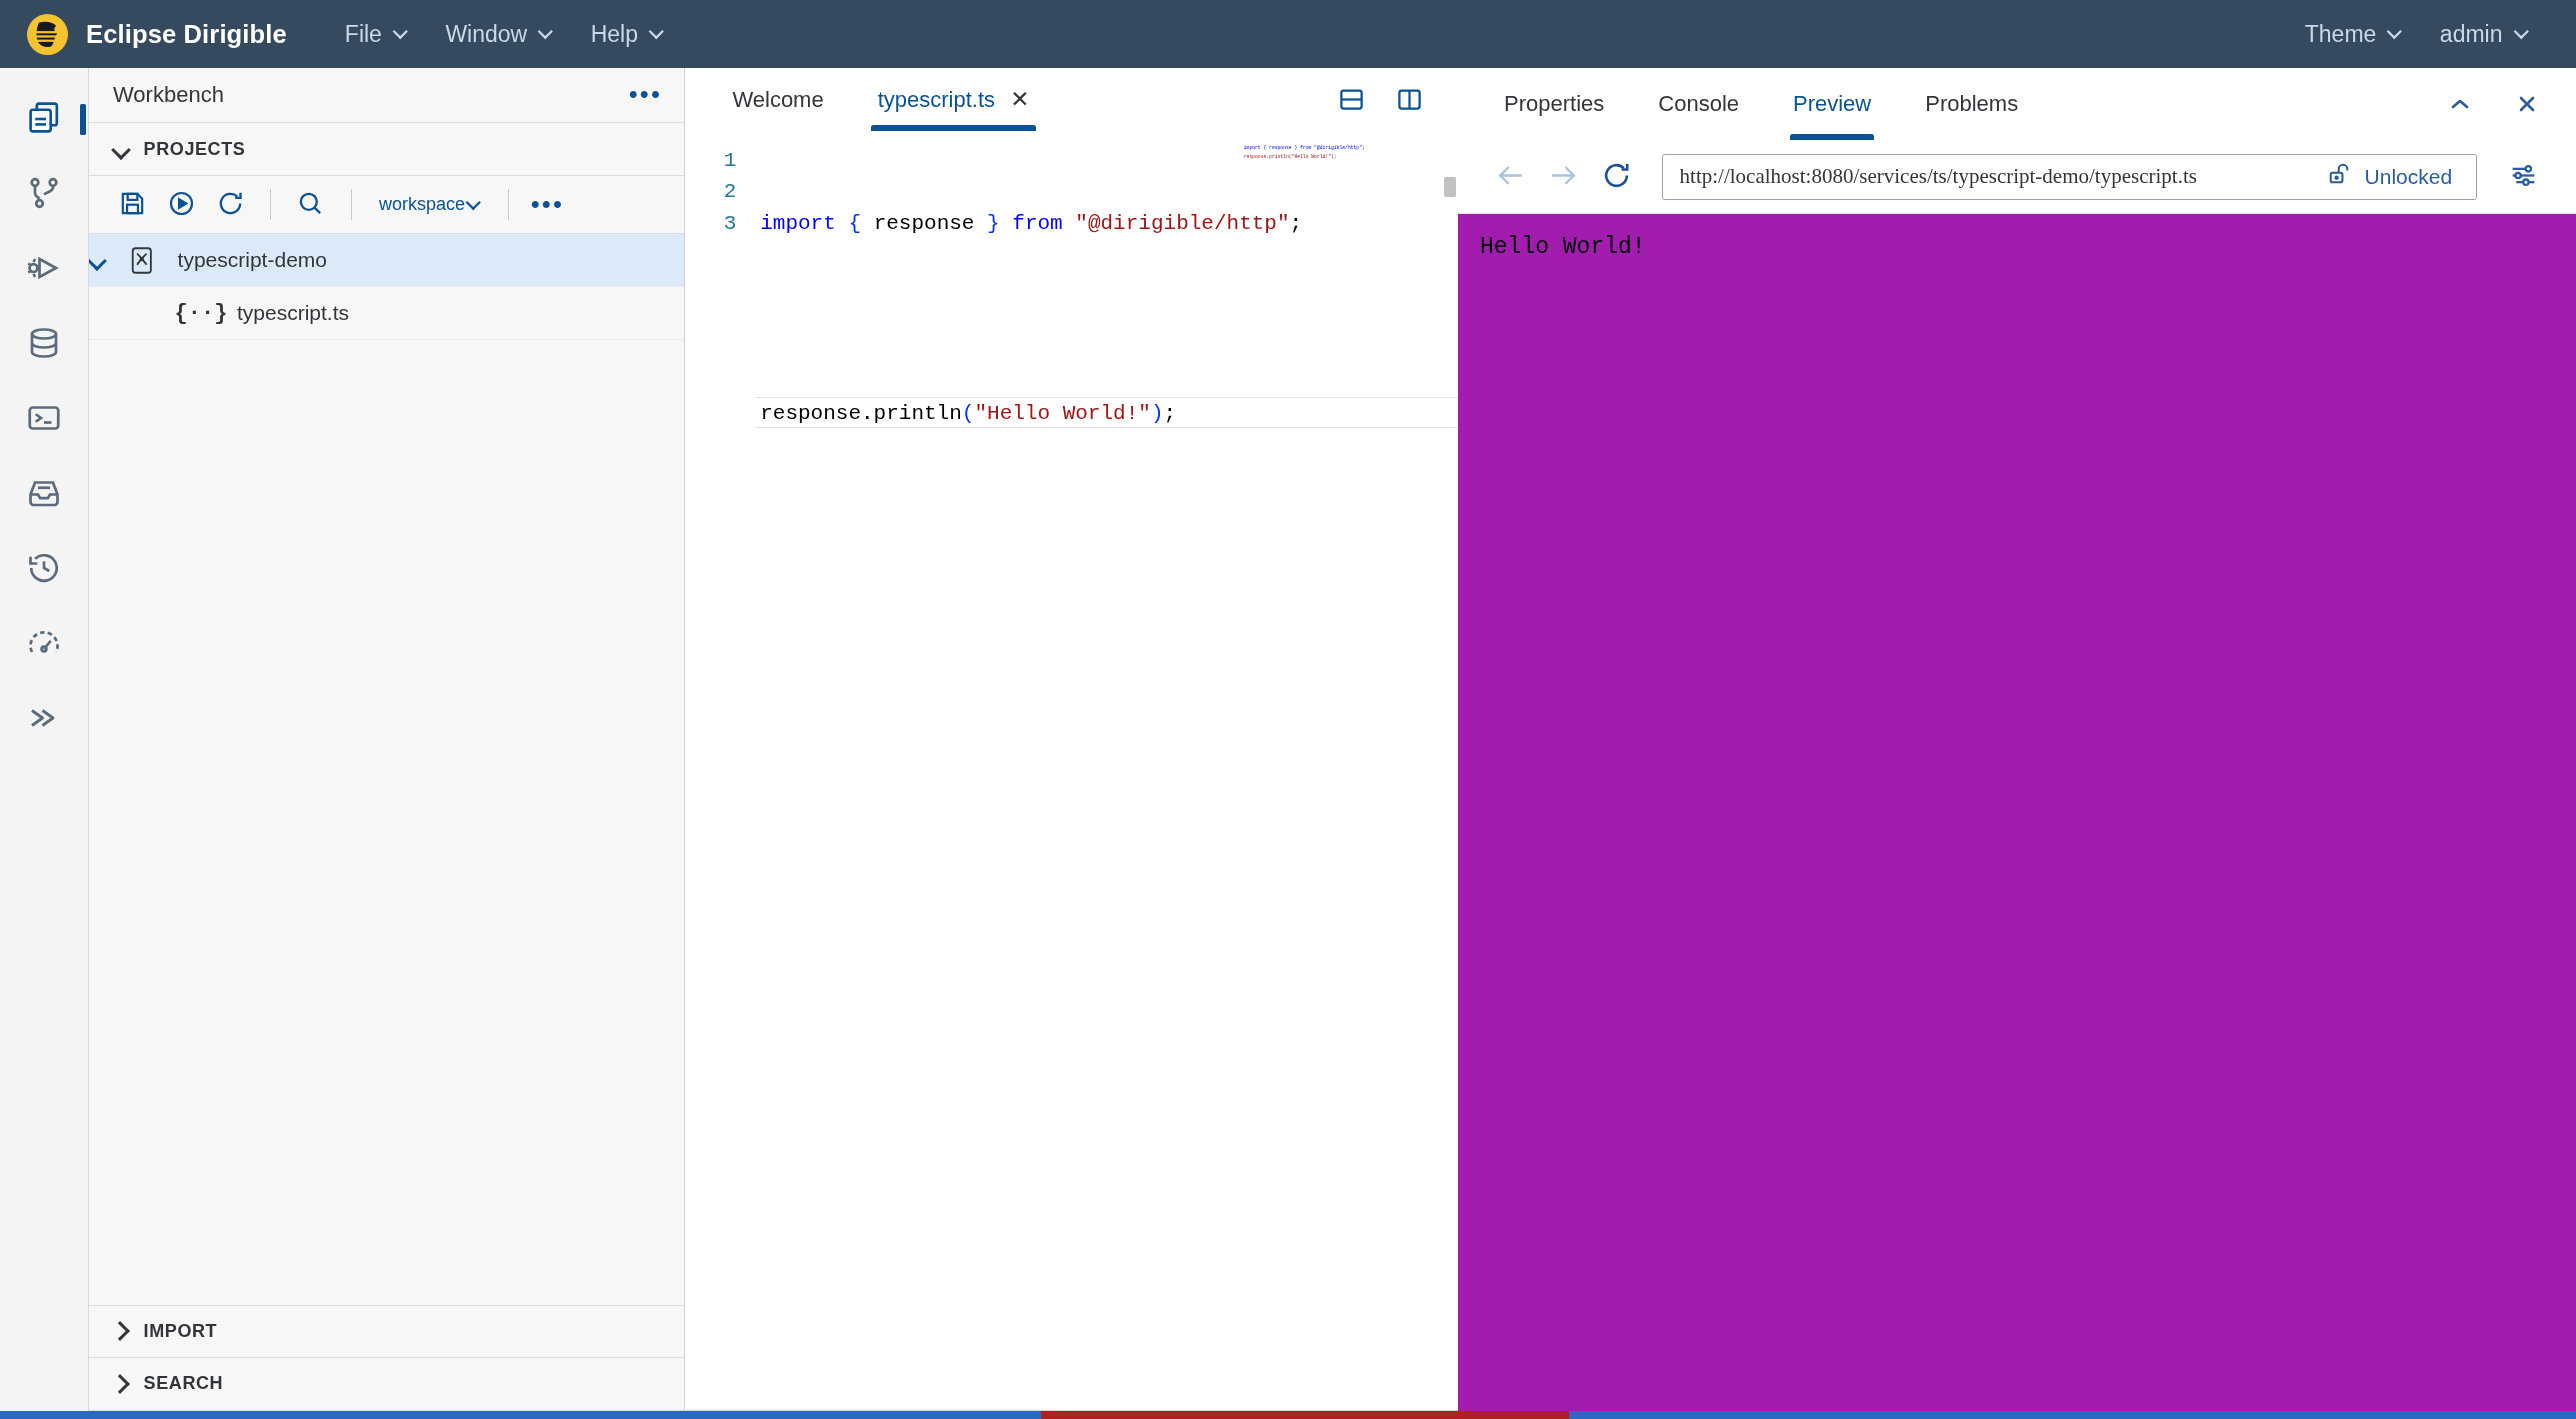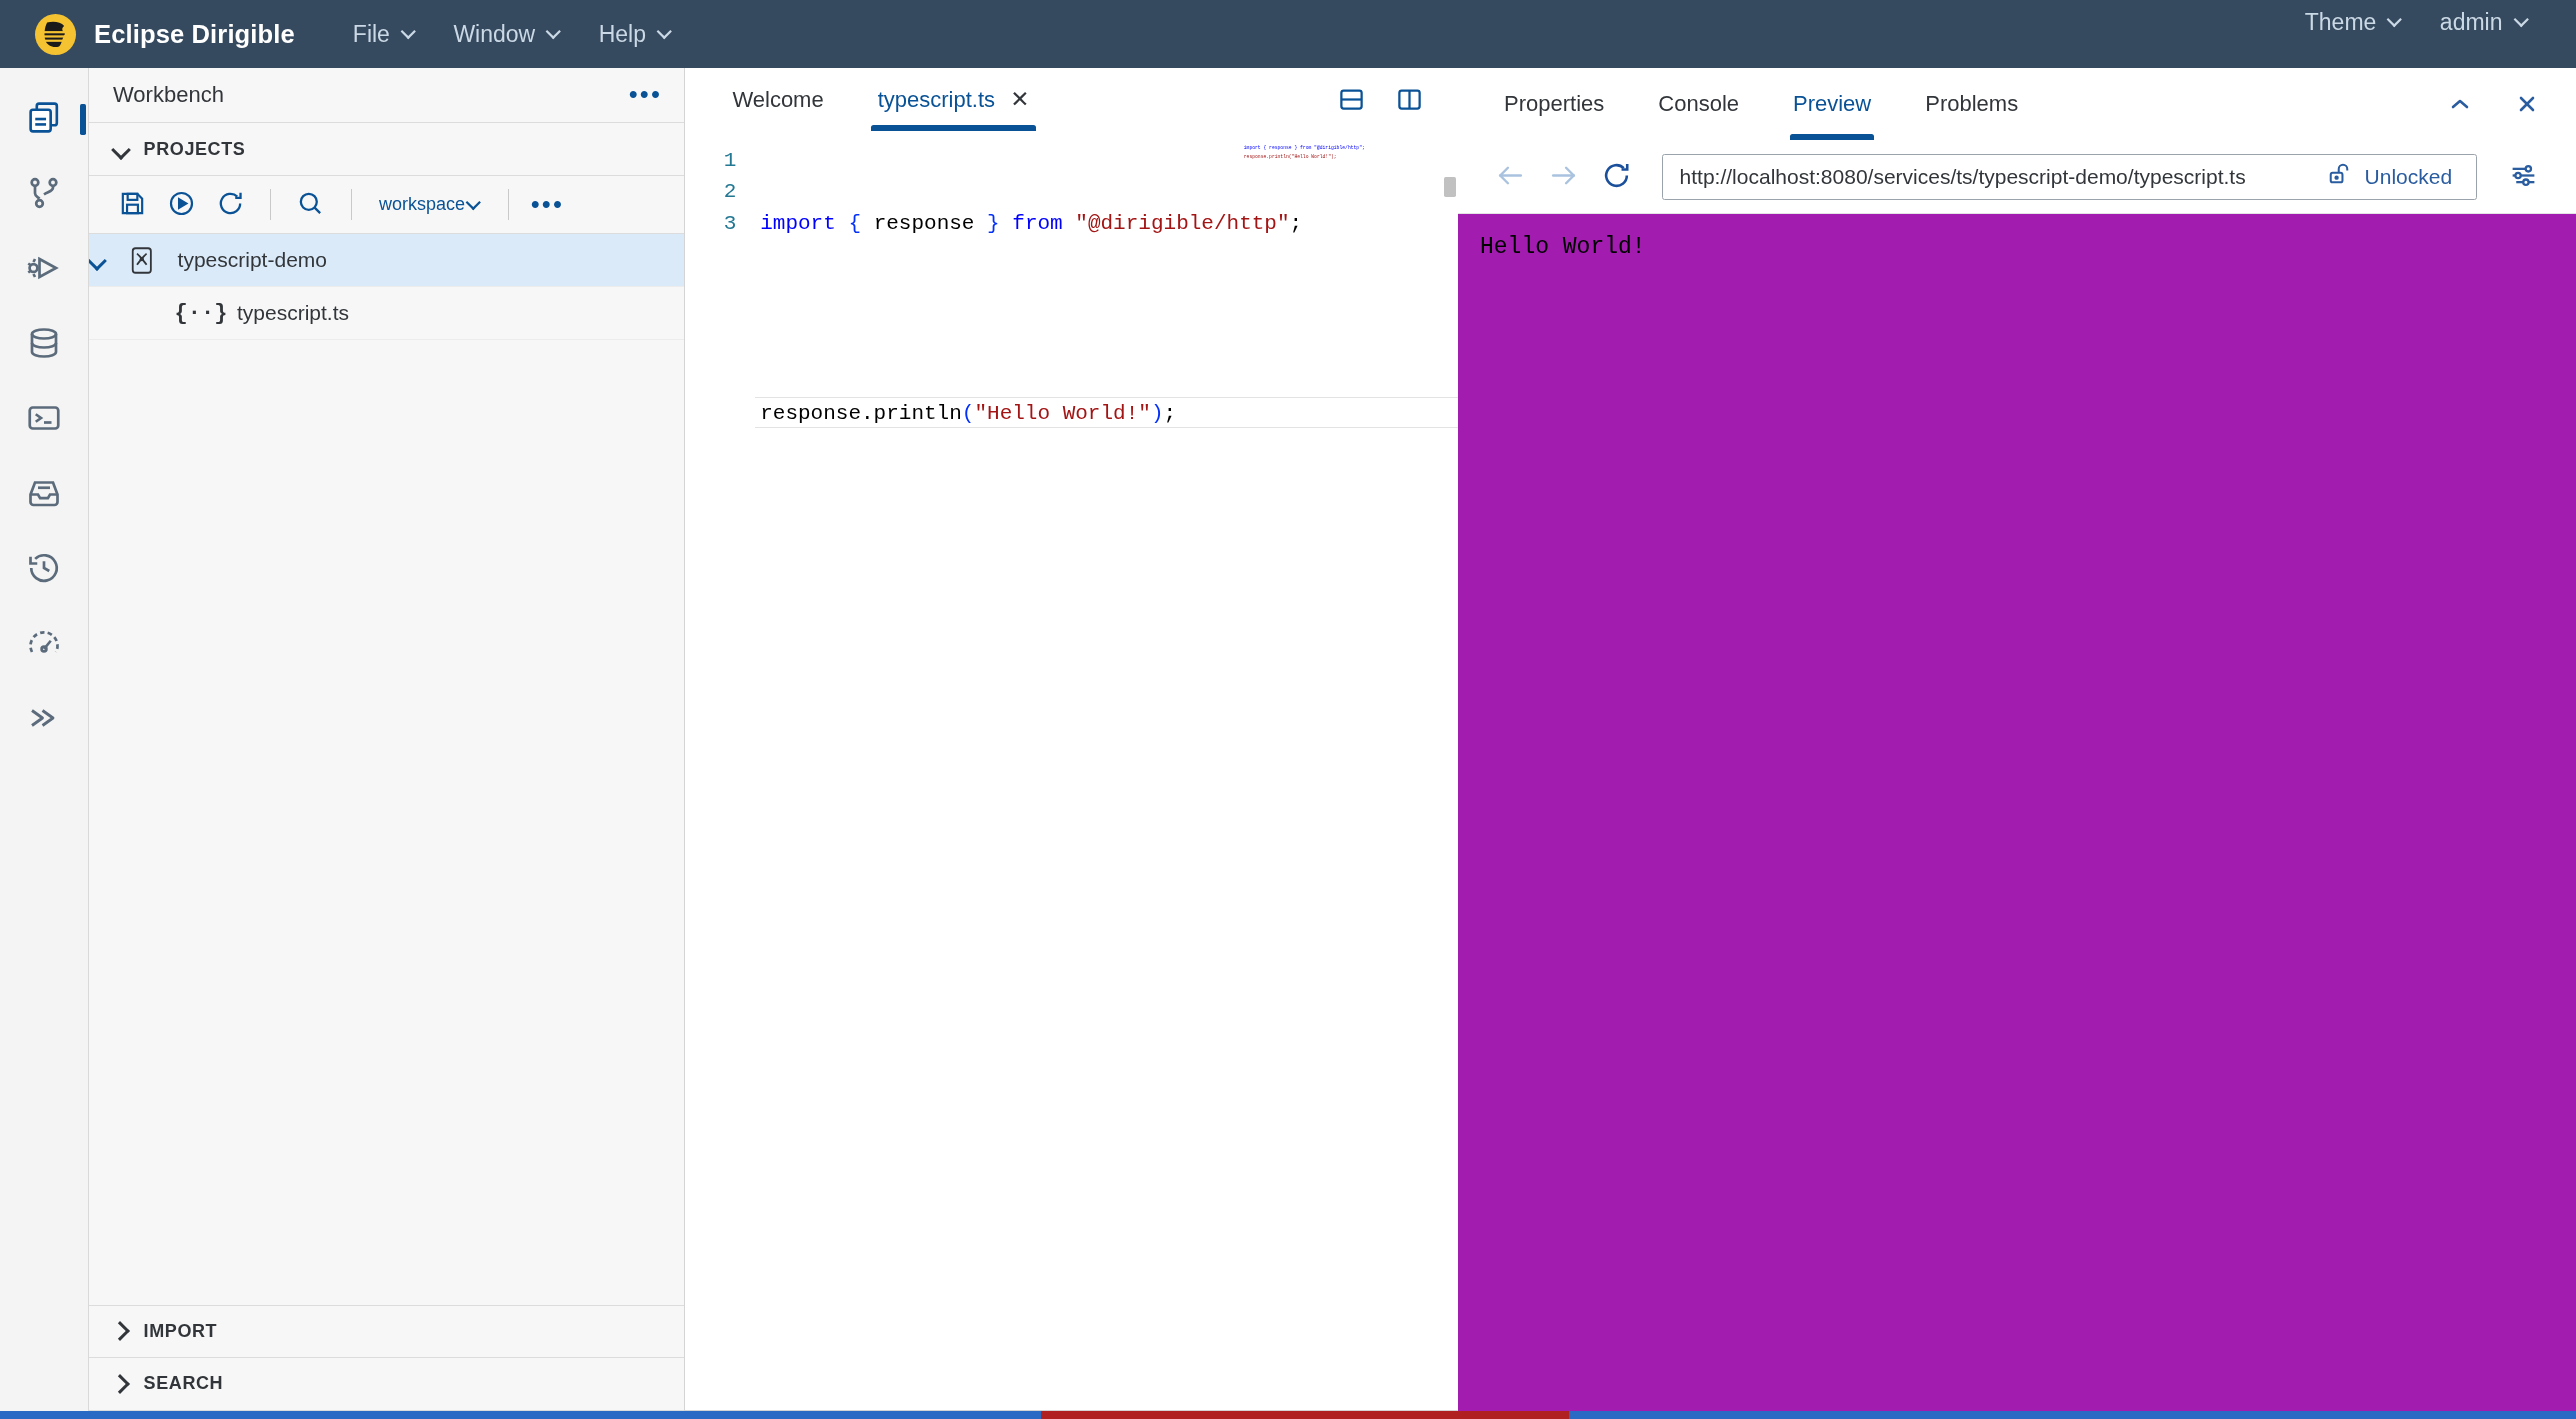--- a/index.html
+++ b/index.html
@@ -9,22 +9,22 @@
     font-family: "Liberation Sans", sans-serif;
     background: #ffffff;
     color: #2b3640;
   }
   .app { display: flex; flex-direction: column; width: 2576px; height: 1419px; }
 
   
   .header {
     height: 68px; flex: 0 0 68px;
     background: #354a5f;
-    display: flex; align-items: flex-start;
-    padding: 0 29px 0 16px;
+    display: flex; align-items: center;
+    padding: 0 29px 0 8px;
     position: relative; z-index: 20;
   }
   .brand-zone { display: flex; align-items: center; gap: 0; }
   .logo-wrap {
     width: 78px; height: 68px;
     display: flex; align-items: center; justify-content: center;
     flex: 0 0 78px;
   }
   .logo {
     width: 41px; height: 41px; border-radius: 50%;
@@ -279,21 +279,21 @@
     justify-content: center; cursor: pointer; color: #a9c2de;
   }
   .nav-btn.enabled { color: #1a4f9c; }
   .url-field {
     flex: 1 1 auto; height: 46px; margin: 0 13.6px 0 19px;
     border: 0.9px solid #9aa3ab; border-radius: 2.6px; background: #ffffff;
     display: flex; align-items: center; padding: 0 17px;
     font-size: 21px; color: #32363a; position: relative;
     overflow: hidden;
   }
-  .url-text { flex: 1 1 auto; white-space: nowrap; overflow: hidden; }
+  .url-text { flex: 1 1 auto; white-space: nowrap; overflow: hidden; font-family: Liberation Serif, serif; }
   .lock-btn {
     display: flex; align-items: center; gap: 12px;
     color: #2a5ca0; font-size: 21px; white-space: nowrap;
     padding: 0 6.8px 0 12px; cursor: pointer;
   }
   .settings-btn {
     width: 48px; height: 48px; display: flex; align-items: center;
     justify-content: center; color: #2a5ca0; cursor: pointer; margin-left: 8.5px;
   }
   .preview-content {

